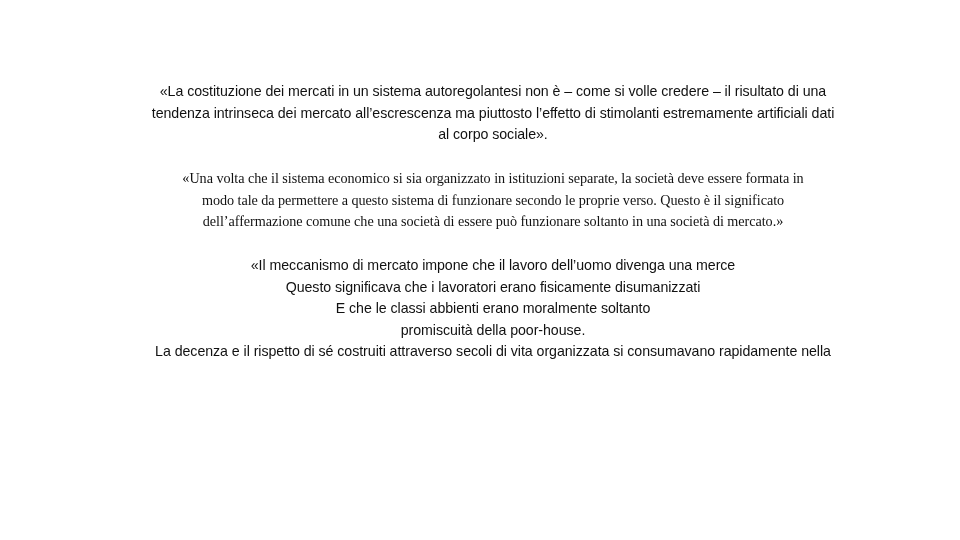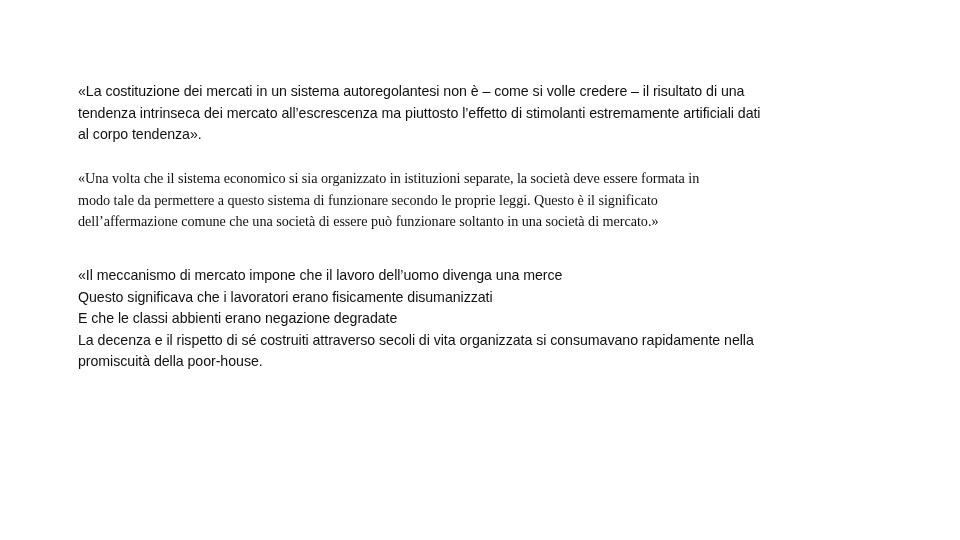--- a/index.html
+++ b/index.html
@@ -25,44 +25,45 @@
       left: 78px;
       width: 830px;
       font-family: "Liberation Sans", sans-serif;
       font-size: 14.2px;
       line-height: 21.5px;
       color: #111111;
       letter-spacing: -0.05px;
     }
     .para-1 { top: 81px; }
     .para-2 { top: 168px; font-family: Liberation Serif, serif; }
-    .para-3 { top: 265px; }
+    .para-3 { top: 255px; }
     .line {
       display: block;
       white-space: nowrap;
+      text-align: center;
     }
   </style>
 </head>
 <body>
 
 <div class="slide">
 
   <div class="text-block para-1">
     <span class="line">«La costituzione dei mercati in un sistema autoregolantesi non è – come si volle credere – il risultato di una</span>
     <span class="line">tendenza intrinseca dei mercato all’escrescenza ma piuttosto l’effetto di stimolanti estremamente artificiali dati</span>
-    <span class="line">al corpo tendenza».</span>
+    <span class="line">al corpo sociale».</span>
   </div>
 
   <div class="text-block para-2">
     <span class="line">«Una volta che il sistema economico si sia organizzato in istituzioni separate, la società deve essere formata in</span>
-    <span class="line">modo tale da permettere a questo sistema di funzionare secondo le proprie leggi. Questo è il significato</span>
+    <span class="line">modo tale da permettere a questo sistema di funzionare secondo le proprie verso. Questo è il significato</span>
     <span class="line">dell’affermazione comune che una società di essere può funzionare soltanto in una società di mercato.»</span>
   </div>
 
   <div class="text-block para-3">
     <span class="line">«Il meccanismo di mercato impone che il lavoro dell’uomo divenga una merce</span>
     <span class="line">Questo significava che i lavoratori erano fisicamente disumanizzati</span>
-    <span class="line">E che le classi abbienti erano negazione degradate</span>
+    <span class="line">E che le classi abbienti erano moralmente soltanto</span>
+    <span class="line">promiscuità della poor-house.</span>
     <span class="line">La decenza e il rispetto di sé costruiti attraverso secoli di vita organizzata si consumavano rapidamente nella</span>
-    <span class="line">promiscuità della poor-house.</span>
   </div>
 
 </div>
 
 </body></html>

